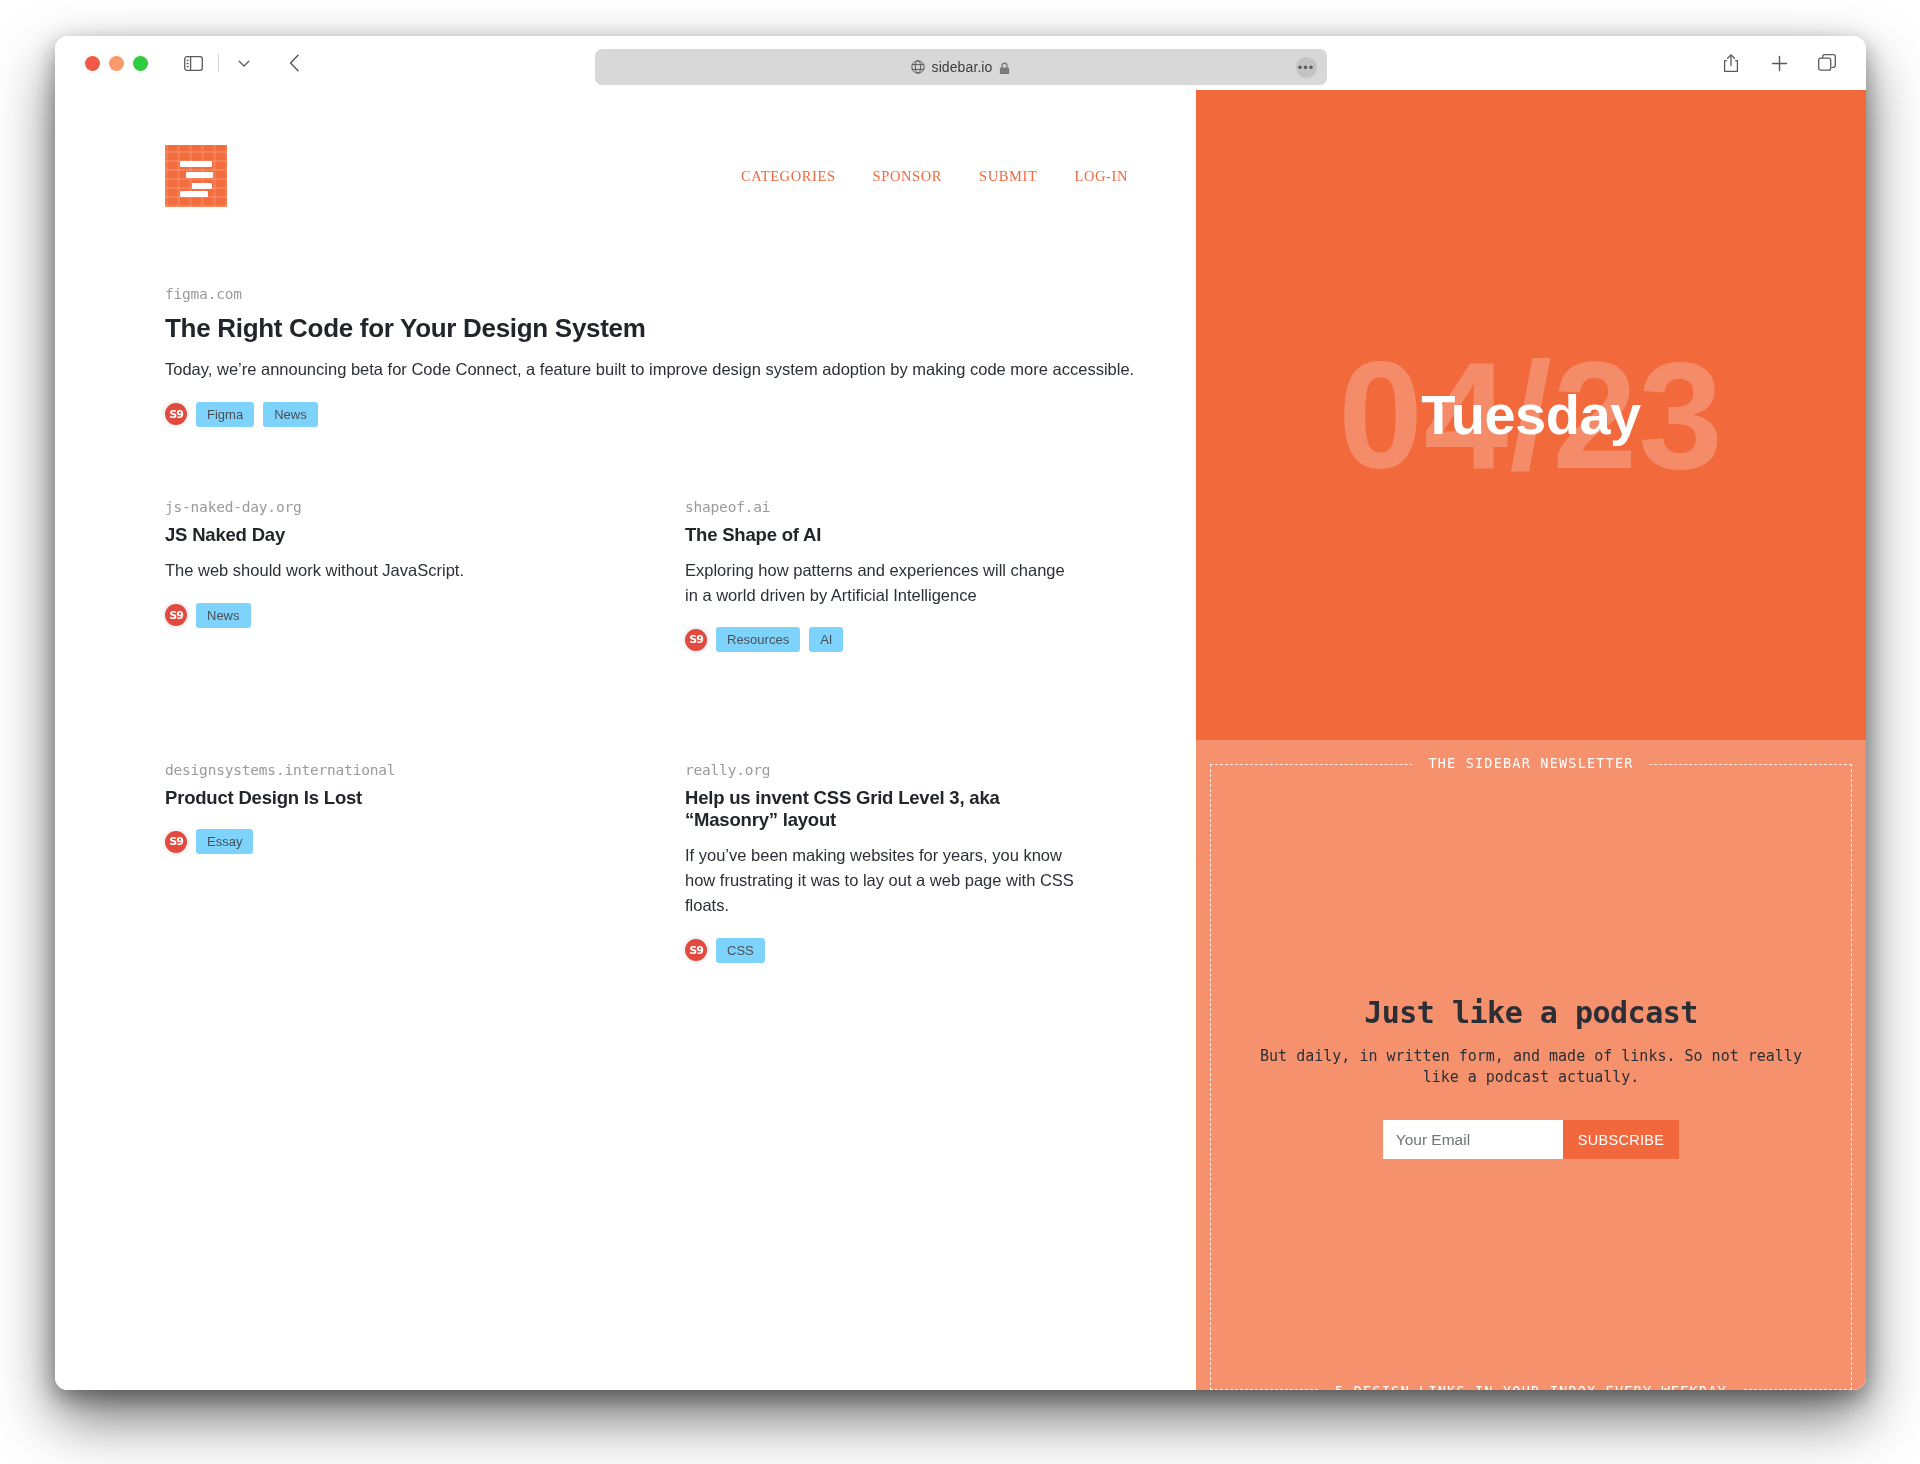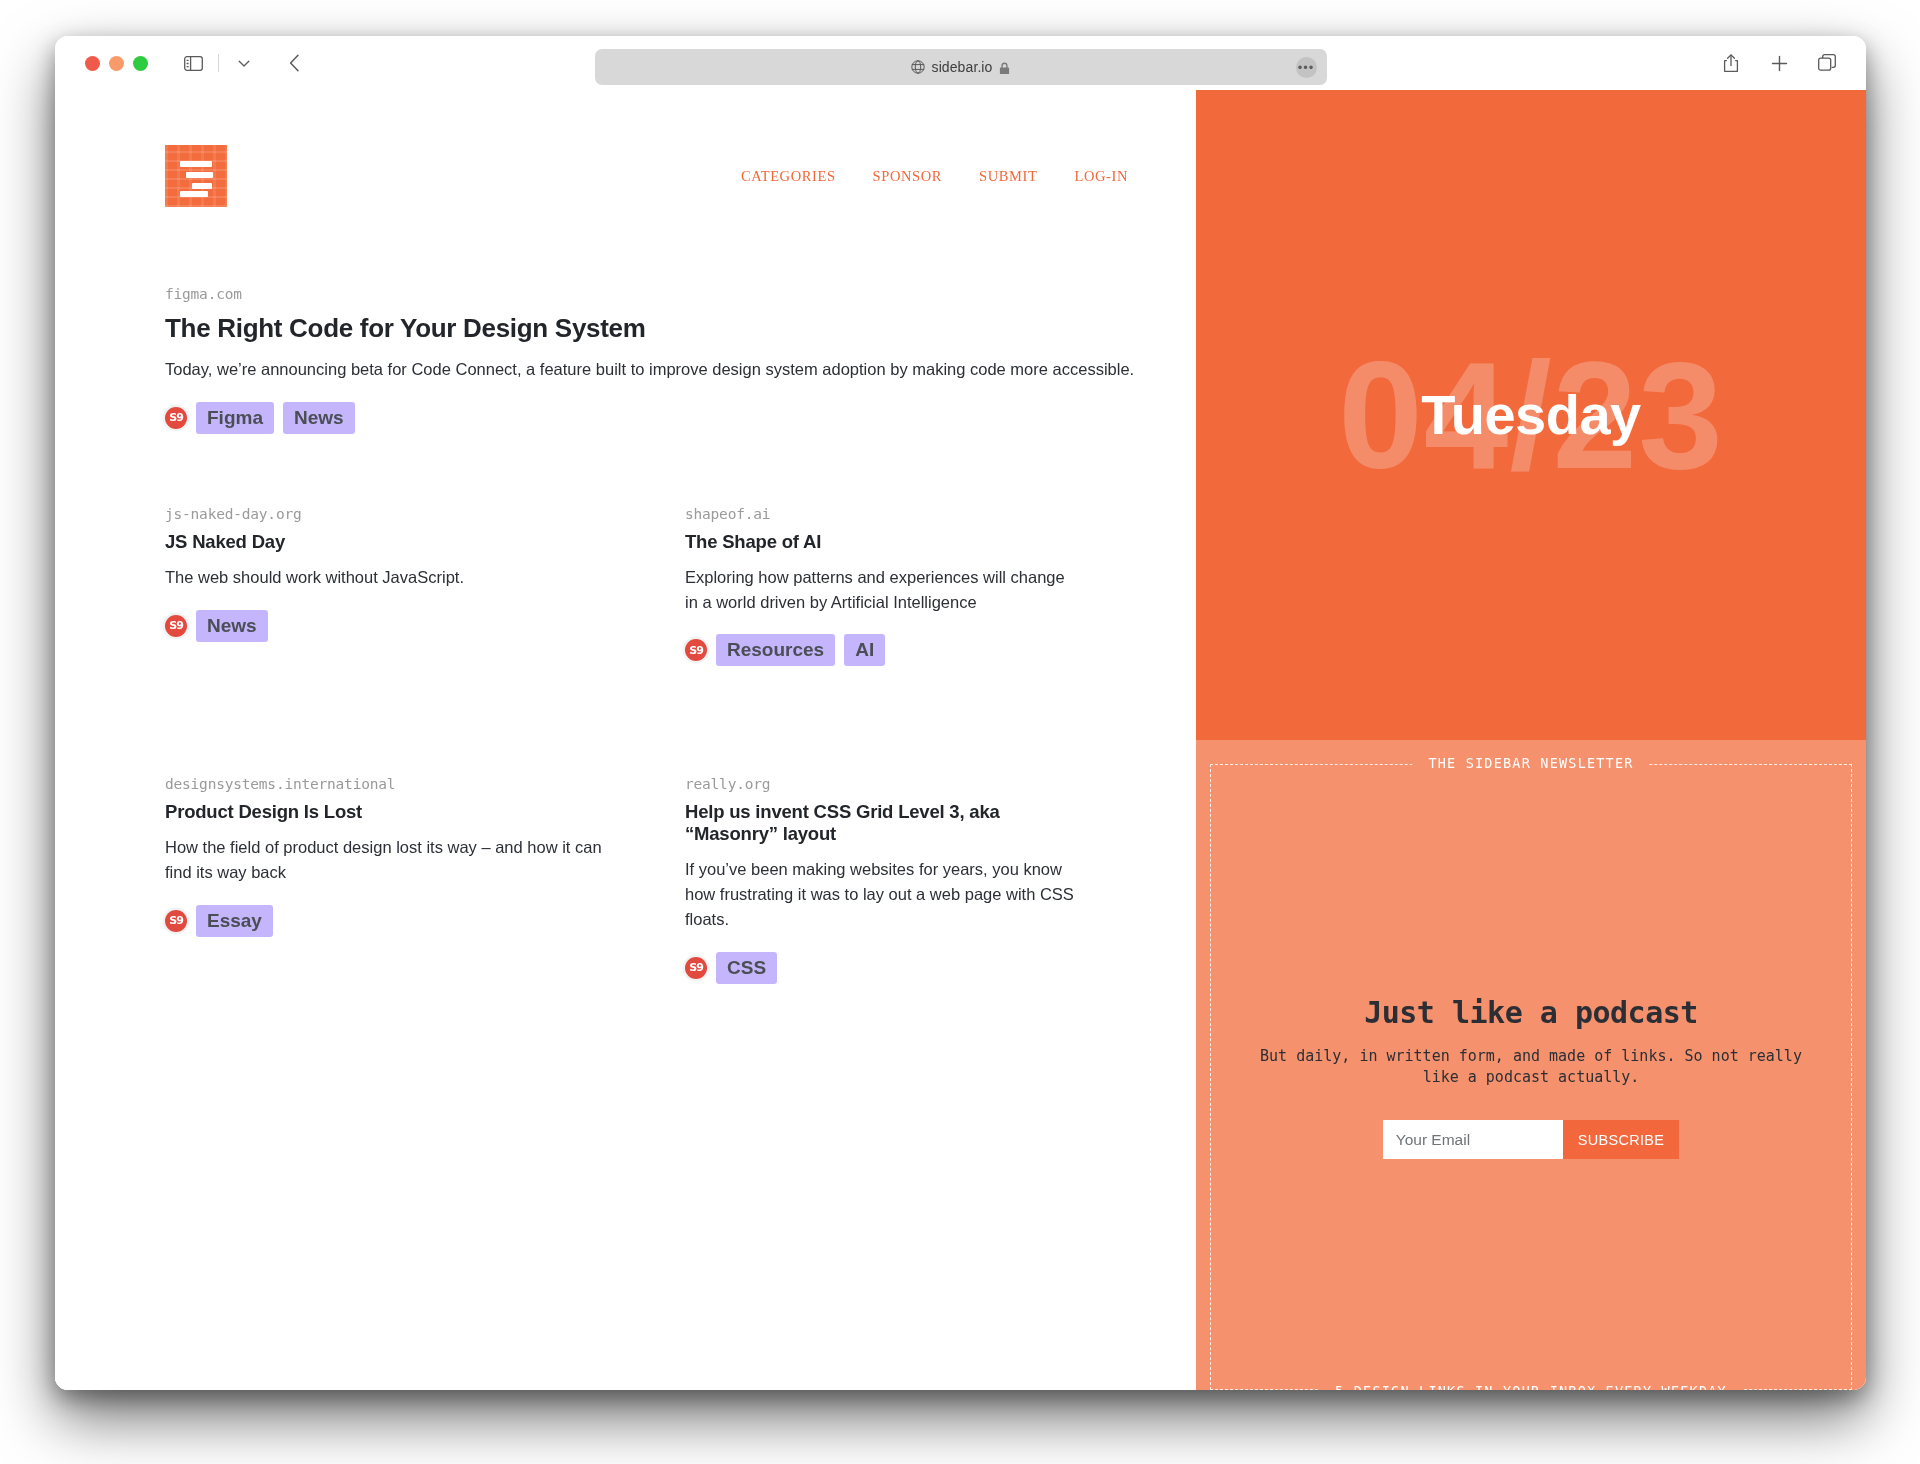--- a/index.html
+++ b/index.html
@@ -201,27 +201,26 @@
     color: #ffffff;
     font-family: "DejaVu Sans", sans-serif;
     font-size: 11px;
     font-weight: bold;
     display: flex; align-items: center; justify-content: center;
     letter-spacing: -1px;
     flex: none;
     box-shadow: 0 0 0 2.5px #f3f3f3;
   }
   .tag {
-    background: #c4b5fd;
+    background: #7dd3fc;
     color: #4b4f55;
-    font-size: 19px;
+    font-size: 13px;
     padding: 5px 11px;
     border-radius: 3px;
     white-space: nowrap;
-    font-weight: bold;
   }
 
   .grid {
     display: grid;
     grid-template-columns: 512px 1fr;
     column-gap: 8px;
     margin-top: 72px;
     padding-right: 60px;
   }
   .grid .cell { padding-right: 60px; }
@@ -505,21 +504,20 @@
               <span class="tag">Resources</span>
               <span class="tag">AI</span>
             </div>
           </div>
         </div>
 
         <div class="grid grid-row2">
           <div class="cell">
             <div class="src">designsystems.international</div>
             <div class="title">Product Design Is Lost</div>
-            <div class="desc">How the field of product design lost its way – and how it can find its way back</div>
             <div class="tags">
               <span class="s9">S9</span>
               <span class="tag">Essay</span>
             </div>
           </div>
           <div class="cell">
             <div class="src">really.org</div>
             <div class="title">Help us invent CSS Grid Level 3, aka “Masonry” layout</div>
             <div class="desc">If you’ve been making websites for years, you know how frustrating it was to lay out a web page with CSS floats.</div>
             <div class="tags">

